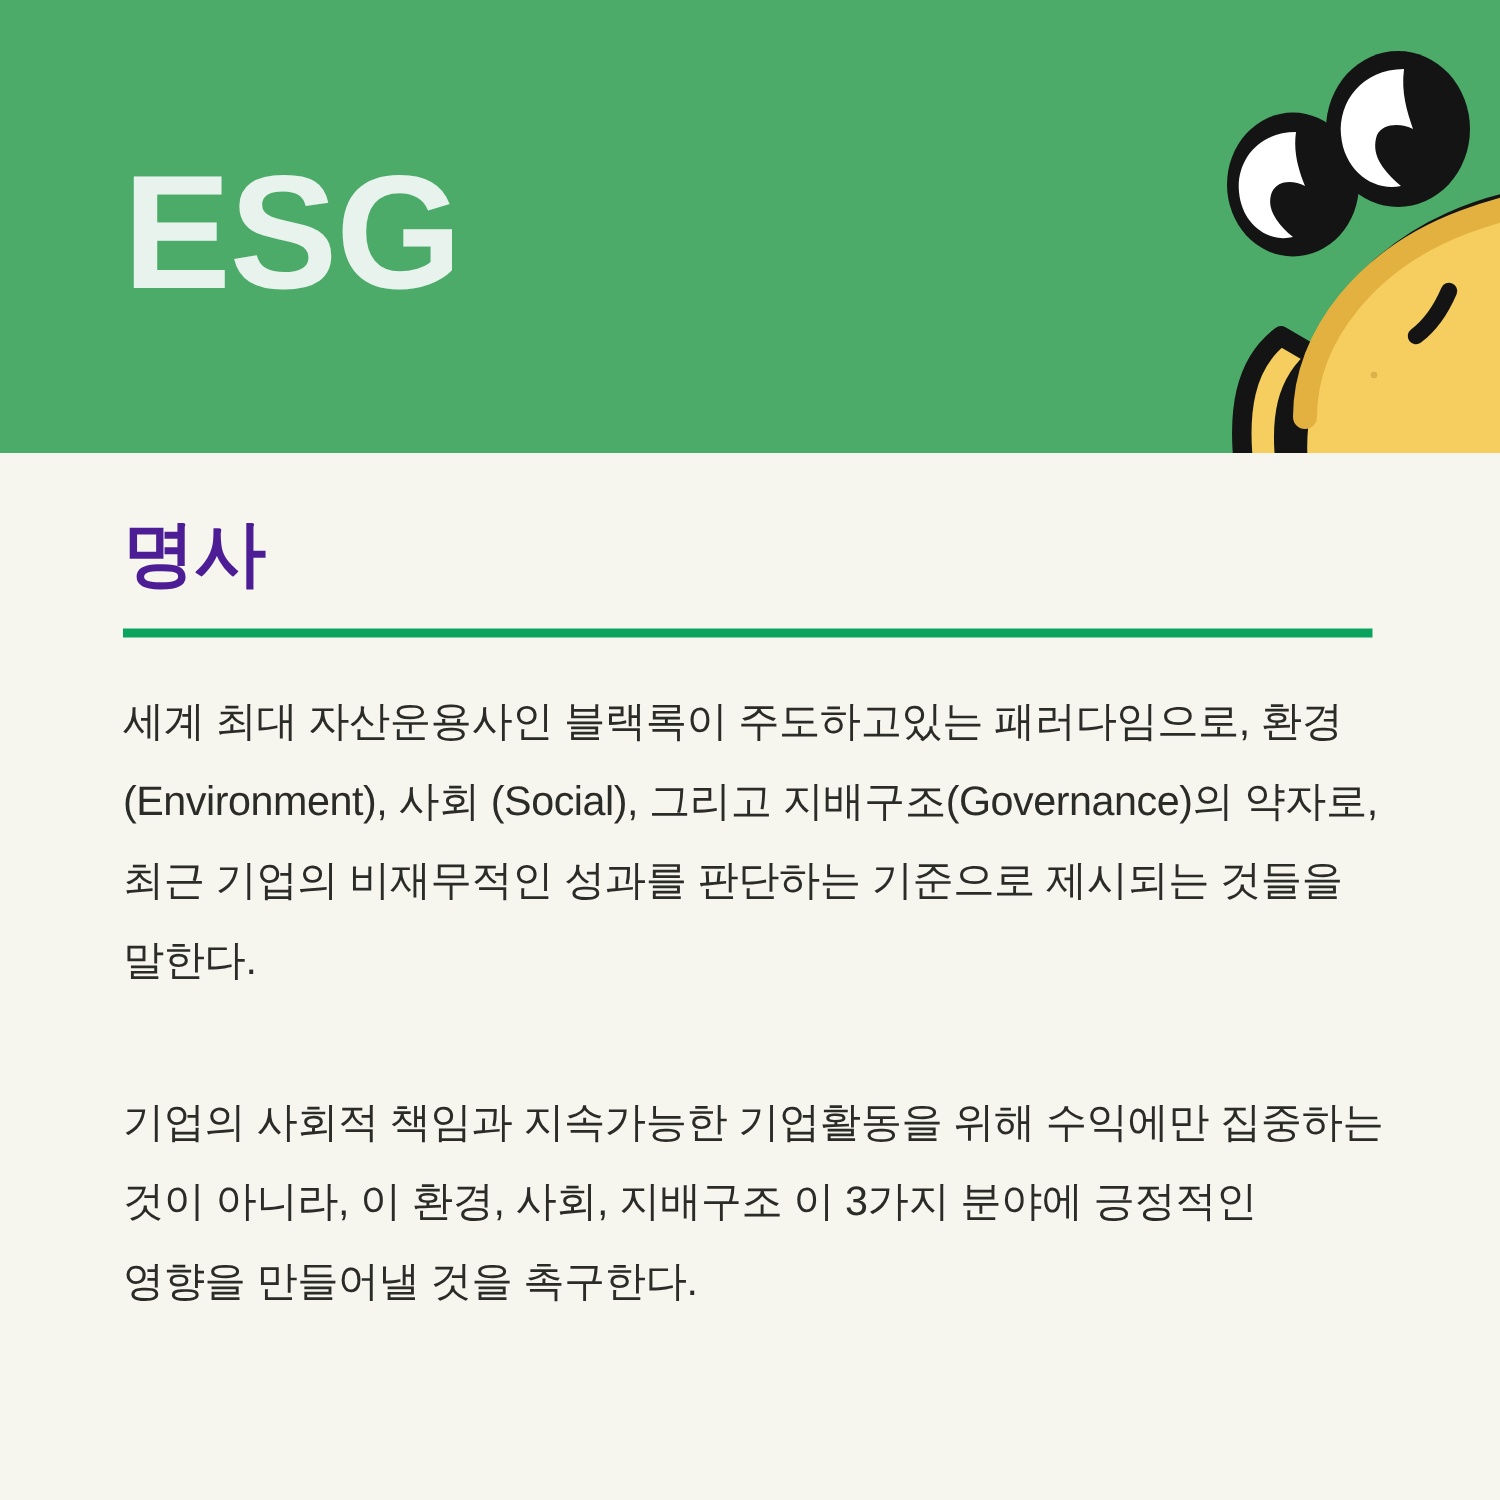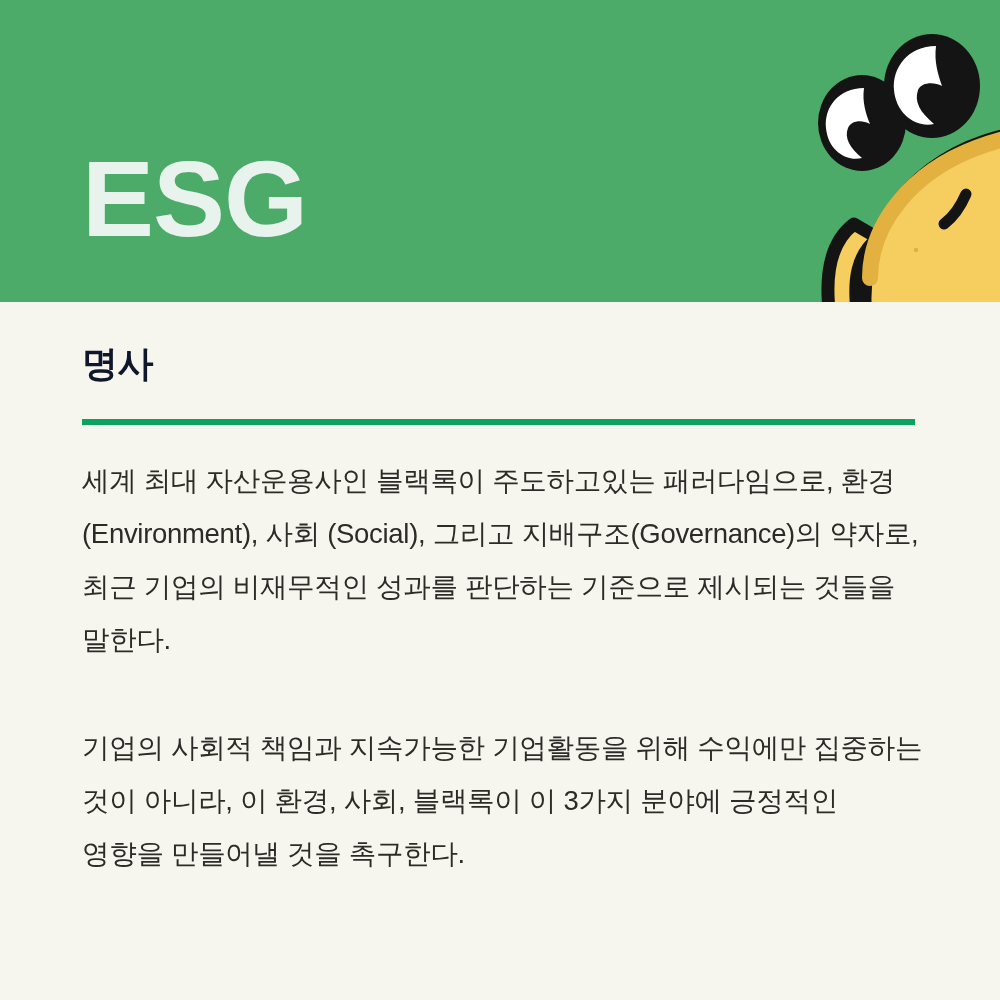--- a/index.html
+++ b/index.html
@@ -38,21 +38,20 @@
     position: absolute;
     left: 82px;
     top: 98px;
     font-size: 108px;
     line-height: 1.05;
     font-weight: bold;
     letter-spacing: -1px;
     color: #e8f3ee;
     white-space: nowrap;
     user-select: none;
-    margin-top: 44px;
   }
 
   
   .mascot {
     position: absolute;
     left: 800px;
     top: 28px;
     width: 230px;
     height: 290px;
     pointer-events: none;
@@ -69,23 +68,23 @@
     left: 0;
     top: 302px;
     width: 1000px;
     height: 698px;
   }
 
   .pos-label {
     position: absolute;
     left: 82px;
     top: 44px;
-    font-size: 36px;
+    font-size: 48px;
     font-weight: bold;
-    color: #0f172a;
+    color: #4c1d95;
     letter-spacing: -0.5px;
     line-height: 1;
   }
 
   .divider {
     position: absolute;
     left: 82px;
     top: 117px;
     width: 833px;
     height: 6px;
@@ -150,18 +149,18 @@
   </div>
 
   <div class="body-area">
 
     <div class="pos-label">명사</div>
 
     <div class="divider"></div>
 
     <div class="definition">
       <p class="para">세계 최대 자산운용사인 블랙록이 주도하고있는 패러다임으로, 환경 (Environment), 사회 (Social), 그리고 지배구조(Governance)의 약자로, 최근 기업의 비재무적인 성과를 판단하는 기준으로 제시되는 것들을 말한다.</p>
-      <p class="para">기업의 사회적 책임과 지속가능한 기업활동을 위해 수익에만 집중하는 것이 아니라, 이 환경, 사회, 블랙록이 이 3가지 분야에 긍정적인 영향을 만들어낼 것을 촉구한다.</p>
+      <p class="para">기업의 사회적 책임과 지속가능한 기업활동을 위해 수익에만 집중하는 것이 아니라, 이 환경, 사회, 지배구조 이 3가지 분야에 긍정적인 영향을 만들어낼 것을 촉구한다.</p>
     </div>
 
   </div>
 
 </div>
 
 </body></html>

